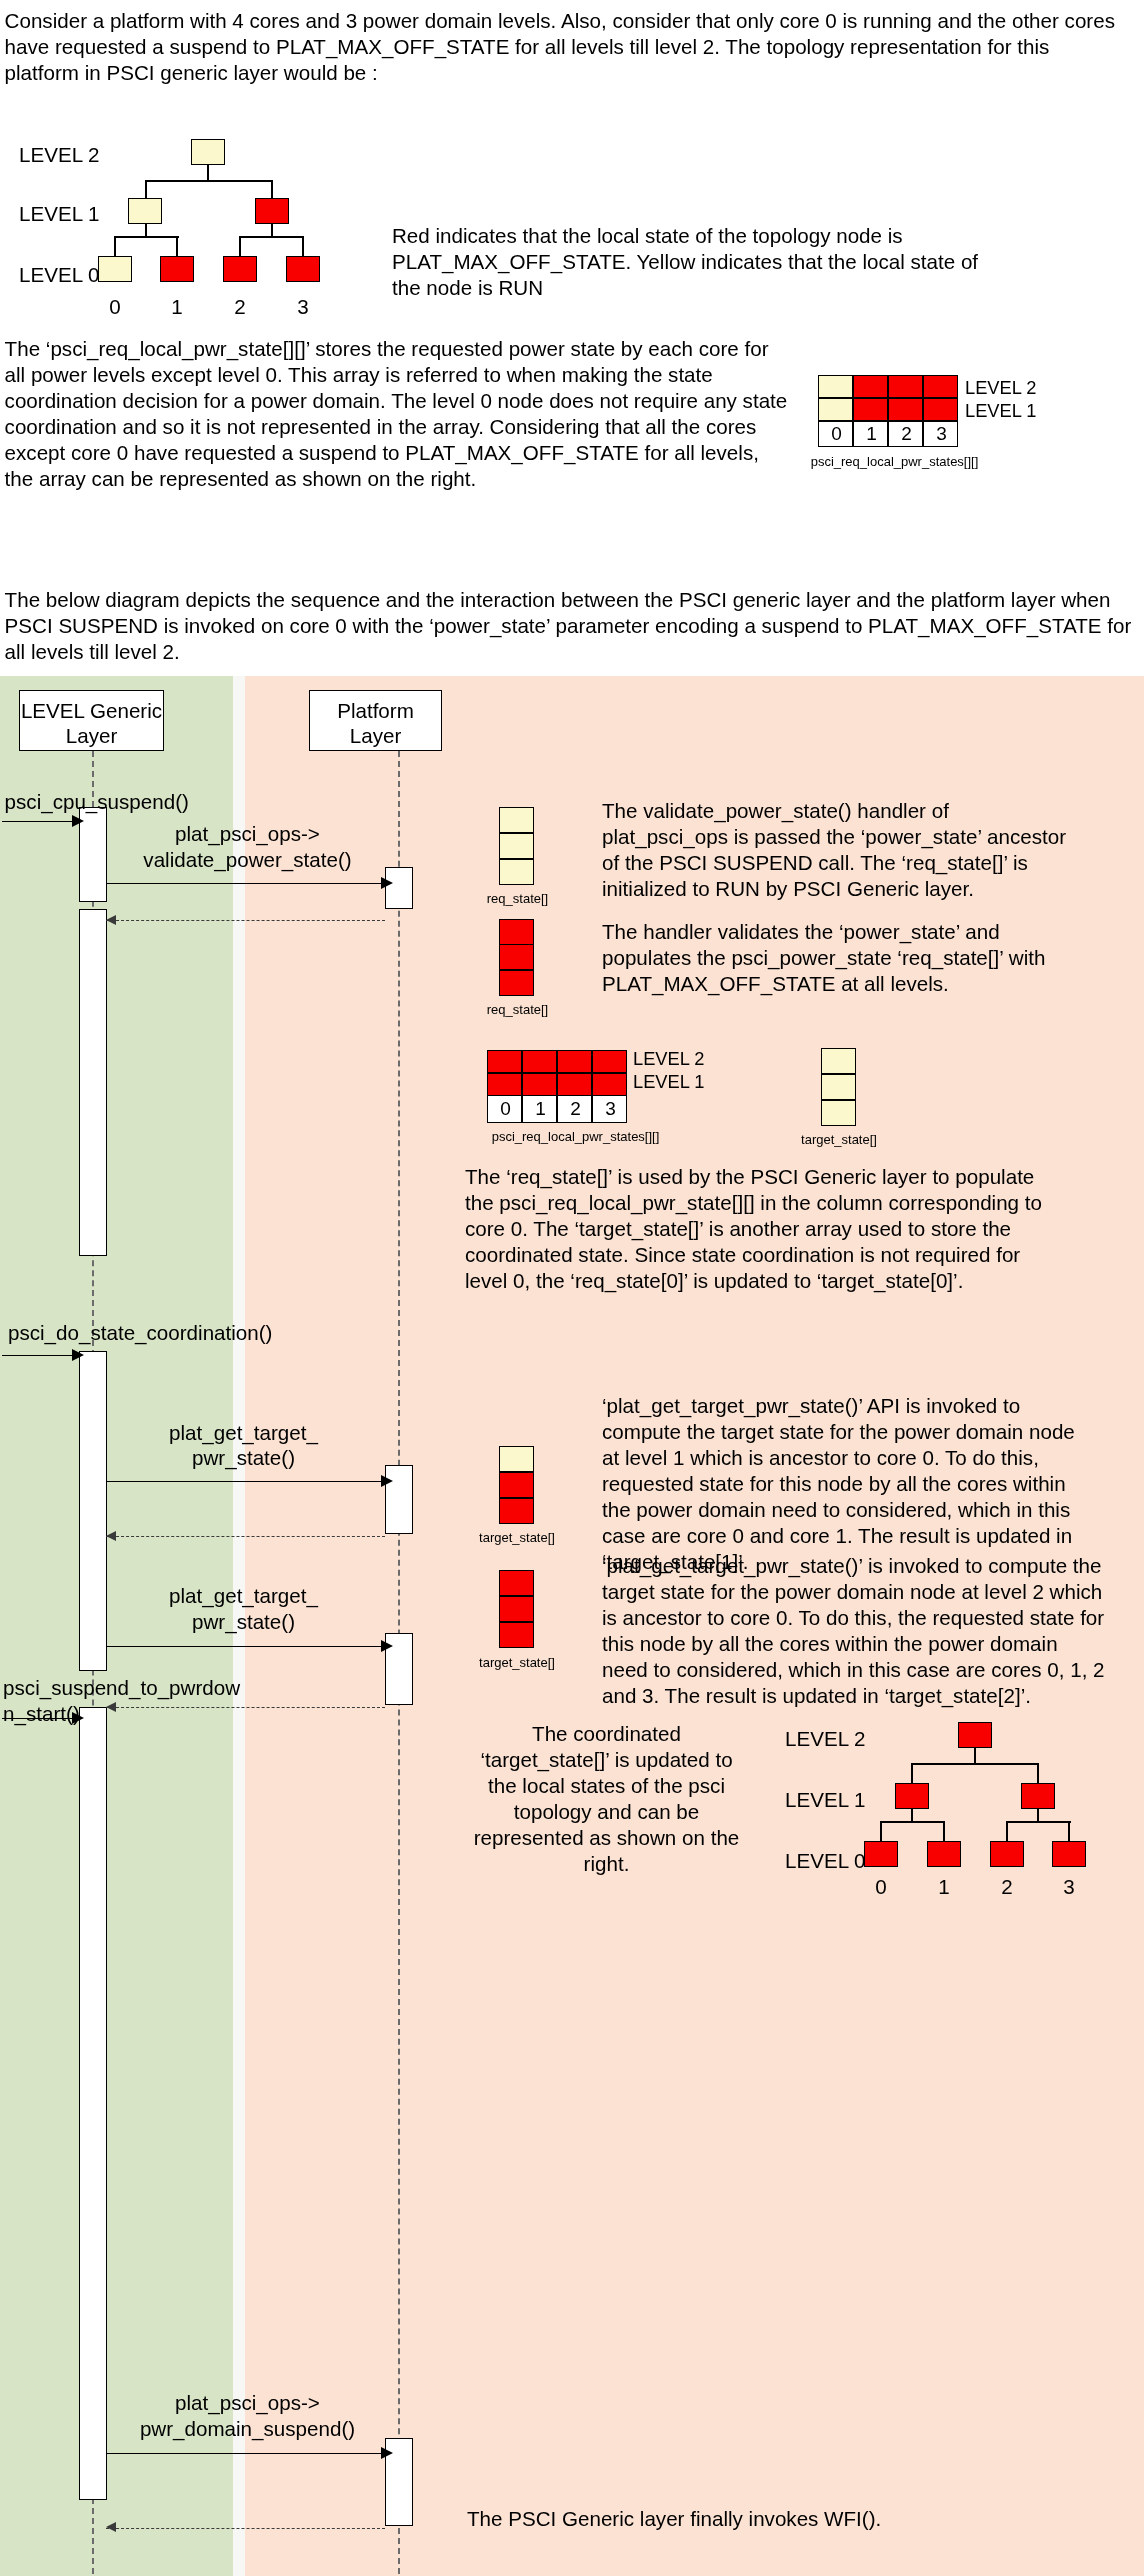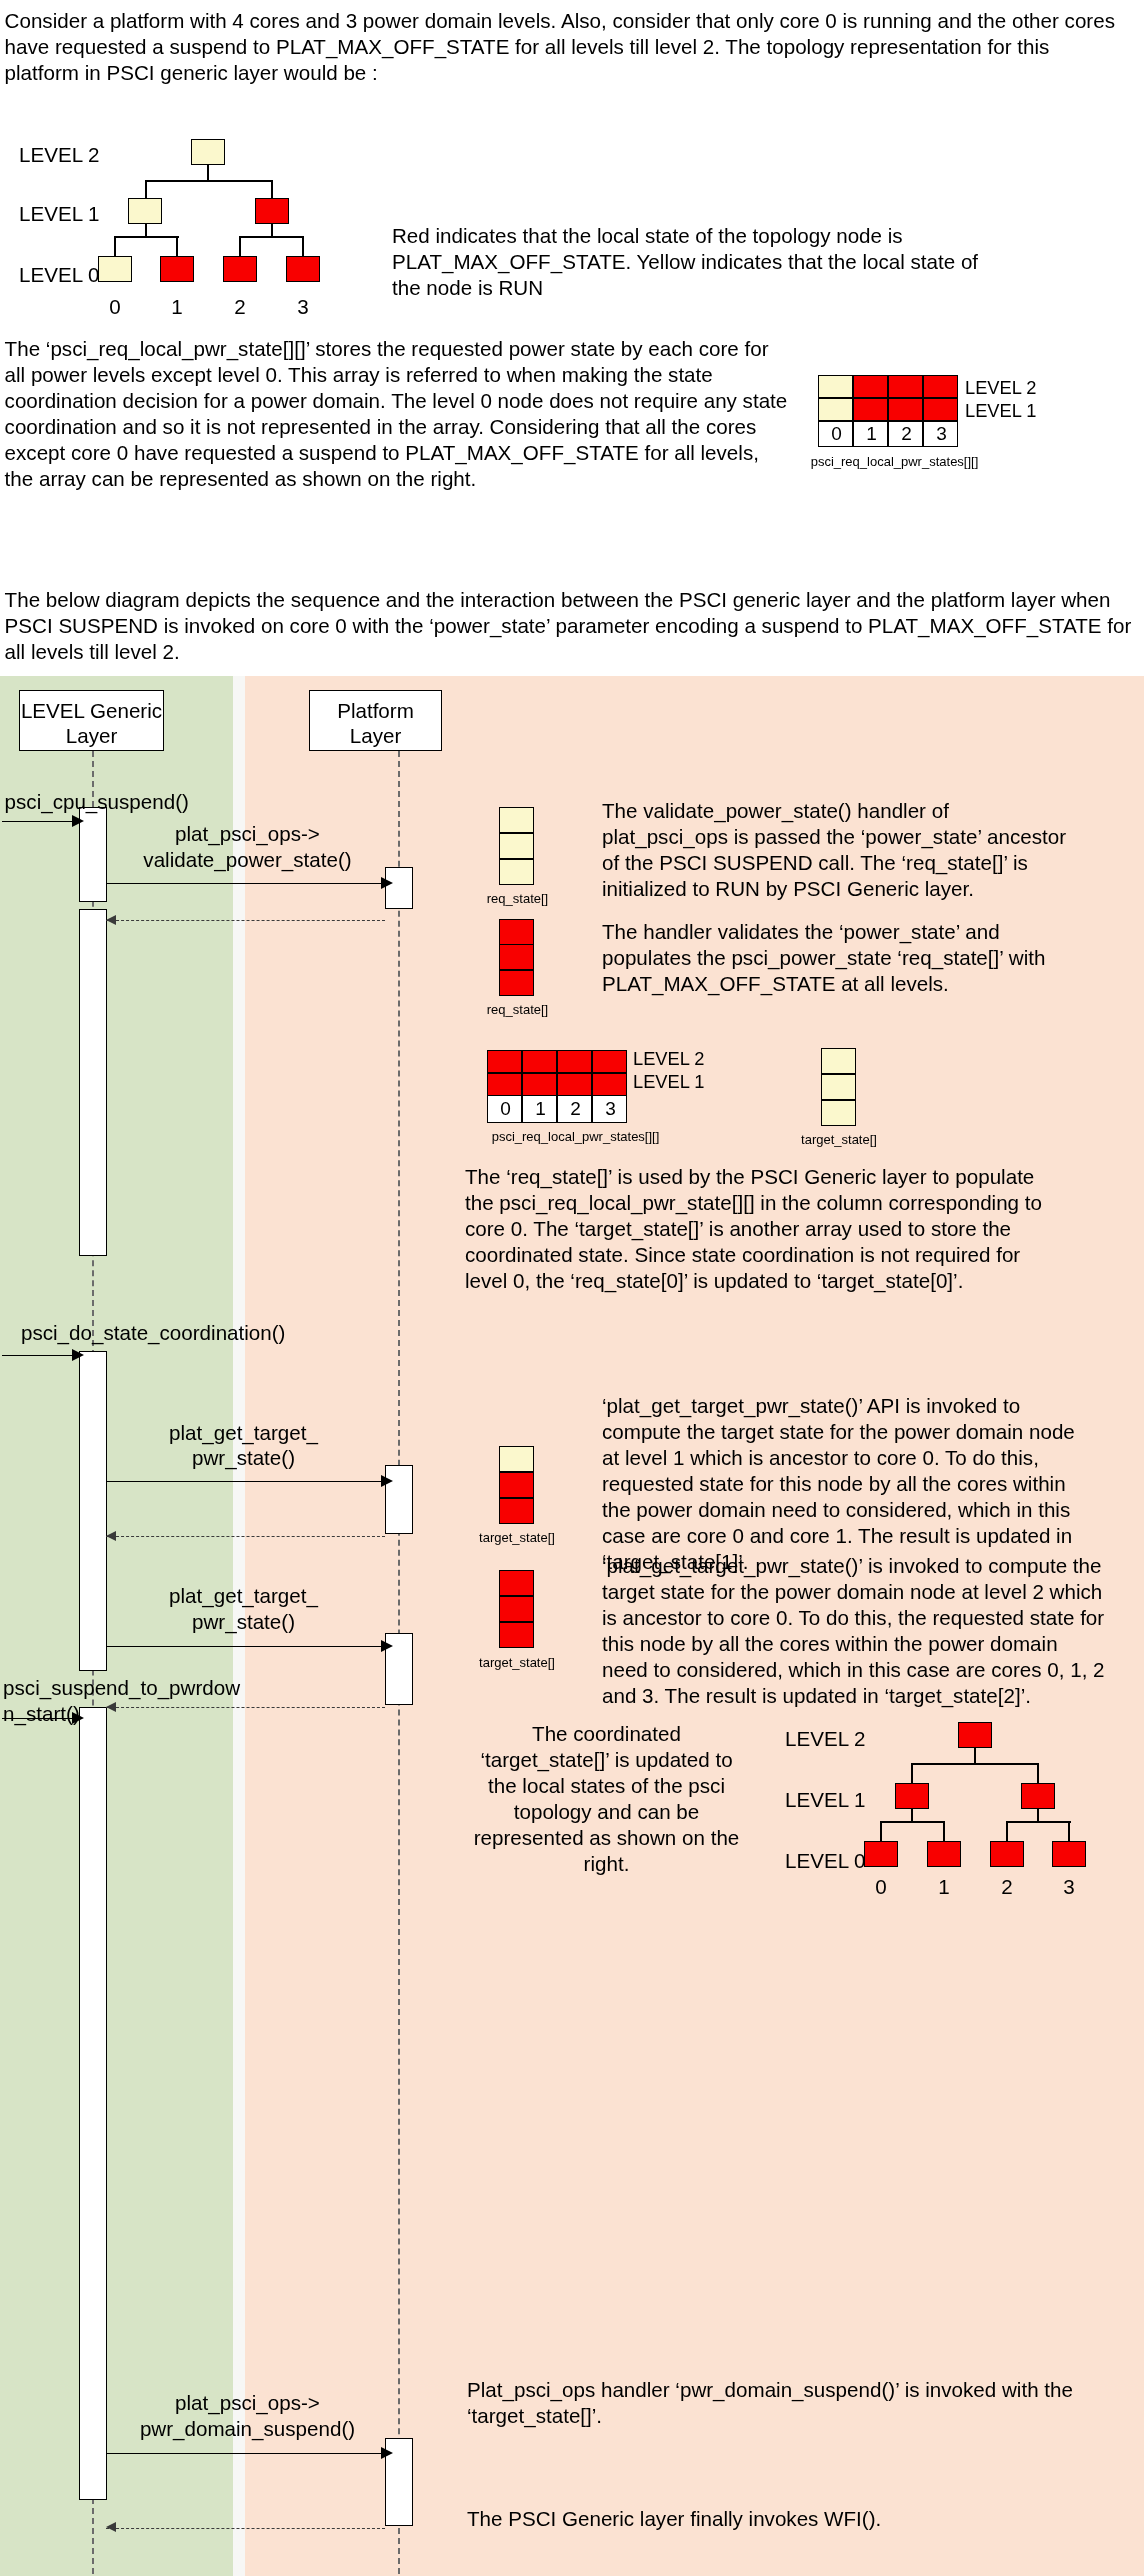--- a/index.html
+++ b/index.html
@@ -154,21 +154,21 @@
     <div class="arrow-head head-right" style="left:72px;top:139px;"></div>
 
     <div class="msg" style="left:114px;top:145px;width:267px;">plat_psci_ops-&gt;</div>
     <div class="msg" style="left:114px;top:171px;width:267px;">validate_power_state()</div>
     <div class="arrow-line" style="left:106px;top:207px;width:276px;"></div>
     <div class="arrow-head head-right" style="left:381px;top:201px;"></div>
 
     <div class="arrow-dash" style="left:106px;top:244px;width:279px;"></div>
     <div class="arrow-head head-left" style="left:106px;top:239px;"></div>
 
-    <div class="msg" style="left:0px;top:644px;width:358px;text-align:left;padding-left:21px;box-sizing:border-box;">psci_do_state_coordination()</div>
+    <div class="msg" style="left:0px;top:644px;width:358px;text-align:left;padding-left:8px;box-sizing:border-box;">psci_do_state_coordination()</div>
     <div class="arrow-line" style="left:1.5px;top:679px;width:72px;"></div>
     <div class="arrow-head head-right" style="left:72px;top:673px;"></div>
 
     <div class="msg" style="left:114px;top:744px;width:259px;">plat_get_target_</div>
     <div class="msg" style="left:114px;top:769px;width:259px;">pwr_state()</div>
     <div class="arrow-line" style="left:106px;top:805px;width:276px;"></div>
     <div class="arrow-head head-right" style="left:381px;top:799px;"></div>
     <div class="arrow-dash" style="left:106px;top:860px;width:279px;"></div>
     <div class="arrow-head head-left" style="left:106px;top:855px;"></div>
 
@@ -292,19 +292,18 @@
       <div class="node red" style="left:927px;top:1165px;width:34px;height:26px;"></div>
       <div class="node red" style="left:990px;top:1165px;width:34px;height:26px;"></div>
       <div class="node red" style="left:1052px;top:1165px;width:34px;height:26px;"></div>
 
       <div style="position:absolute;left:864px;top:1199px;width:34px;text-align:center;font-size:20.6px;">0</div>
       <div style="position:absolute;left:927px;top:1199px;width:34px;text-align:center;font-size:20.6px;">1</div>
       <div style="position:absolute;left:990px;top:1199px;width:34px;text-align:center;font-size:20.6px;">2</div>
       <div style="position:absolute;left:1052px;top:1199px;width:34px;text-align:center;font-size:20.6px;">3</div>
     </div>
 
-    <div class="note" style="left:467px;top:1701px;width:633px;">Plat_psci_ops handler ‘pwr_domain_suspend()’ is invoked with the ‘target_state[]’.</div>
 
     <div class="note" style="left:467px;top:1830px;width:633px;">The PSCI Generic layer finally invokes WFI().</div>
   </div>
 
 </div>
 
 
 </body></html>

